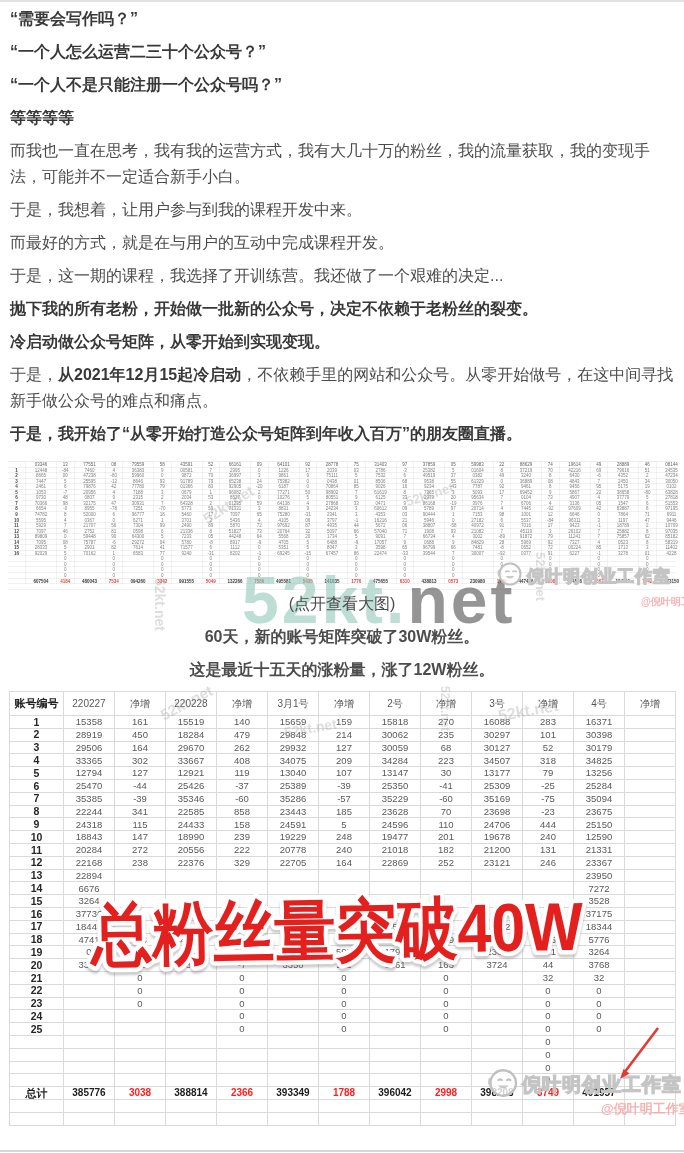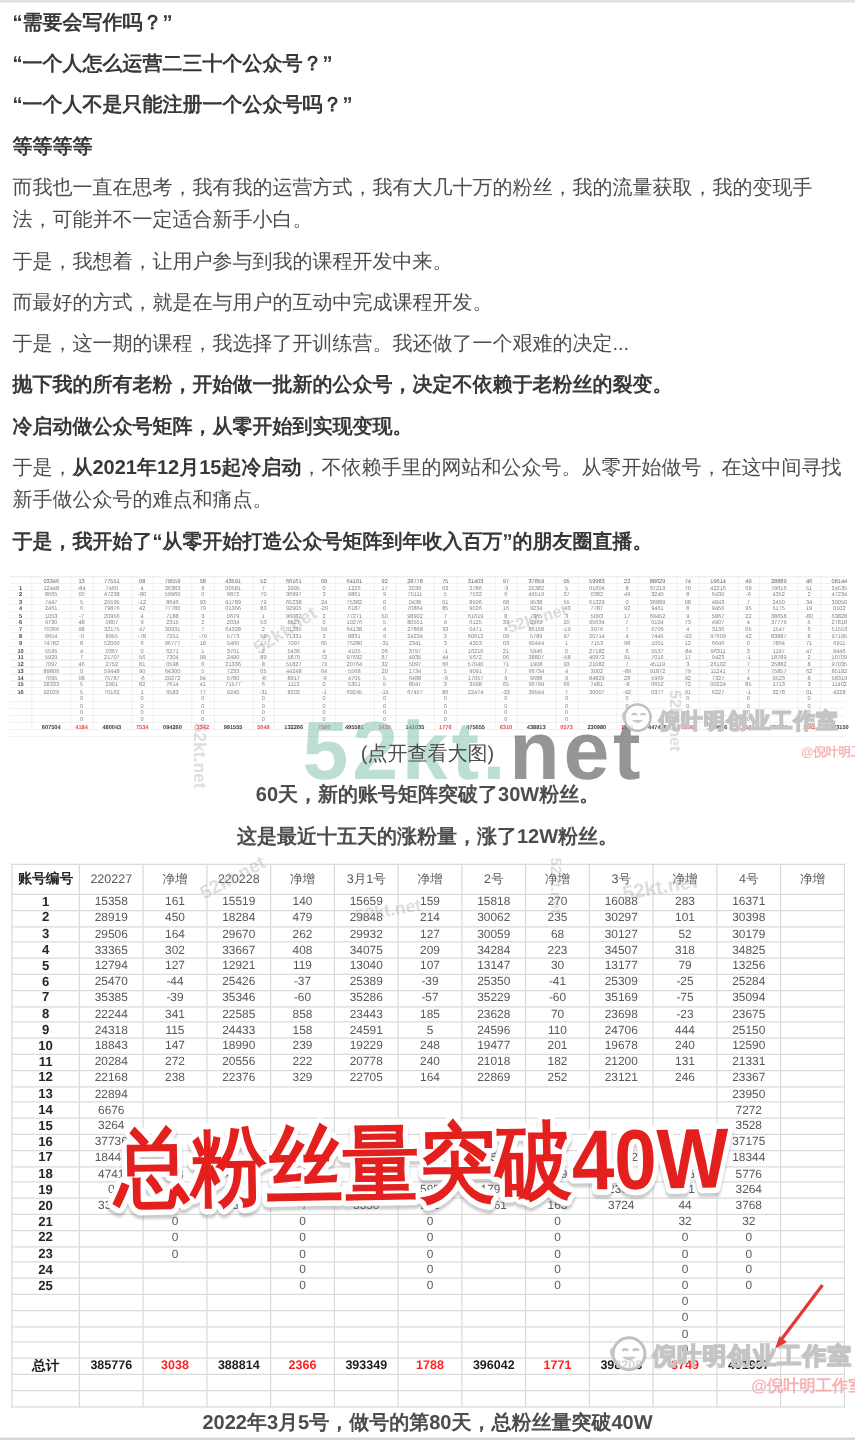--- a/index.html
+++ b/index.html
@@ -572,21 +572,21 @@
             </tr>
             <tr class="total">
               <td class="rn">总计</td>
               <td>385776</td>
               <td class="red">3038</td>
               <td>388814</td>
               <td class="red">2366</td>
               <td>393349</td>
               <td class="red">1788</td>
               <td>396042</td>
-              <td class="red">1771</td>
+              <td class="red">2998</td>
               <td>398208</td>
               <td class="red">3749</td>
               <td>401957</td>
               <td></td>
             </tr>
             <tr>
               <td class="rn"></td>
               <td></td>
               <td></td>
               <td></td>
@@ -612,21 +612,20 @@
               <td></td>
               <td></td>
               <td></td>
               <td></td>
               <td></td>
             </tr>
           </tbody>
         </table>
     </div>
 
-    <p class="botcap">2022年3月5号，做号的第80天，总粉丝量突破40W</p>
   </div>
 
   <div class="wm wm-site-big" style="left:242px;top:567px;"><span class="pa" style="color: rgb(134, 196, 178);">52kt.</span><span class="pb" style="color: #404040; text-align: center;">net</span></div>
 
   <div class="wm wm-gray" style="left:200px;top:496px;transform:rotate(-33deg);">52kt.net</div>
   <div class="wm wm-gray" style="left:405px;top:487px;transform:rotate(-18deg);font-size:13px;">52kt.net</div>
   <div class="wm wm-gray" style="left:168px;top:578px;transform:rotate(90deg);transform-origin:0 0;font-size:14px;">52kt.net</div>
   <div class="wm wm-gray" style="left:548px;top:552px;transform:rotate(90deg);transform-origin:0 0;font-size:13px;">52kt.net</div>
   <div class="wm wm-gray" style="left:158px;top:694px;transform:rotate(-28deg);">52kt.net</div>
   <div class="wm wm-gray" style="left:498px;top:702px;transform:rotate(-10deg);font-size:16px;">52kt.net</div>

